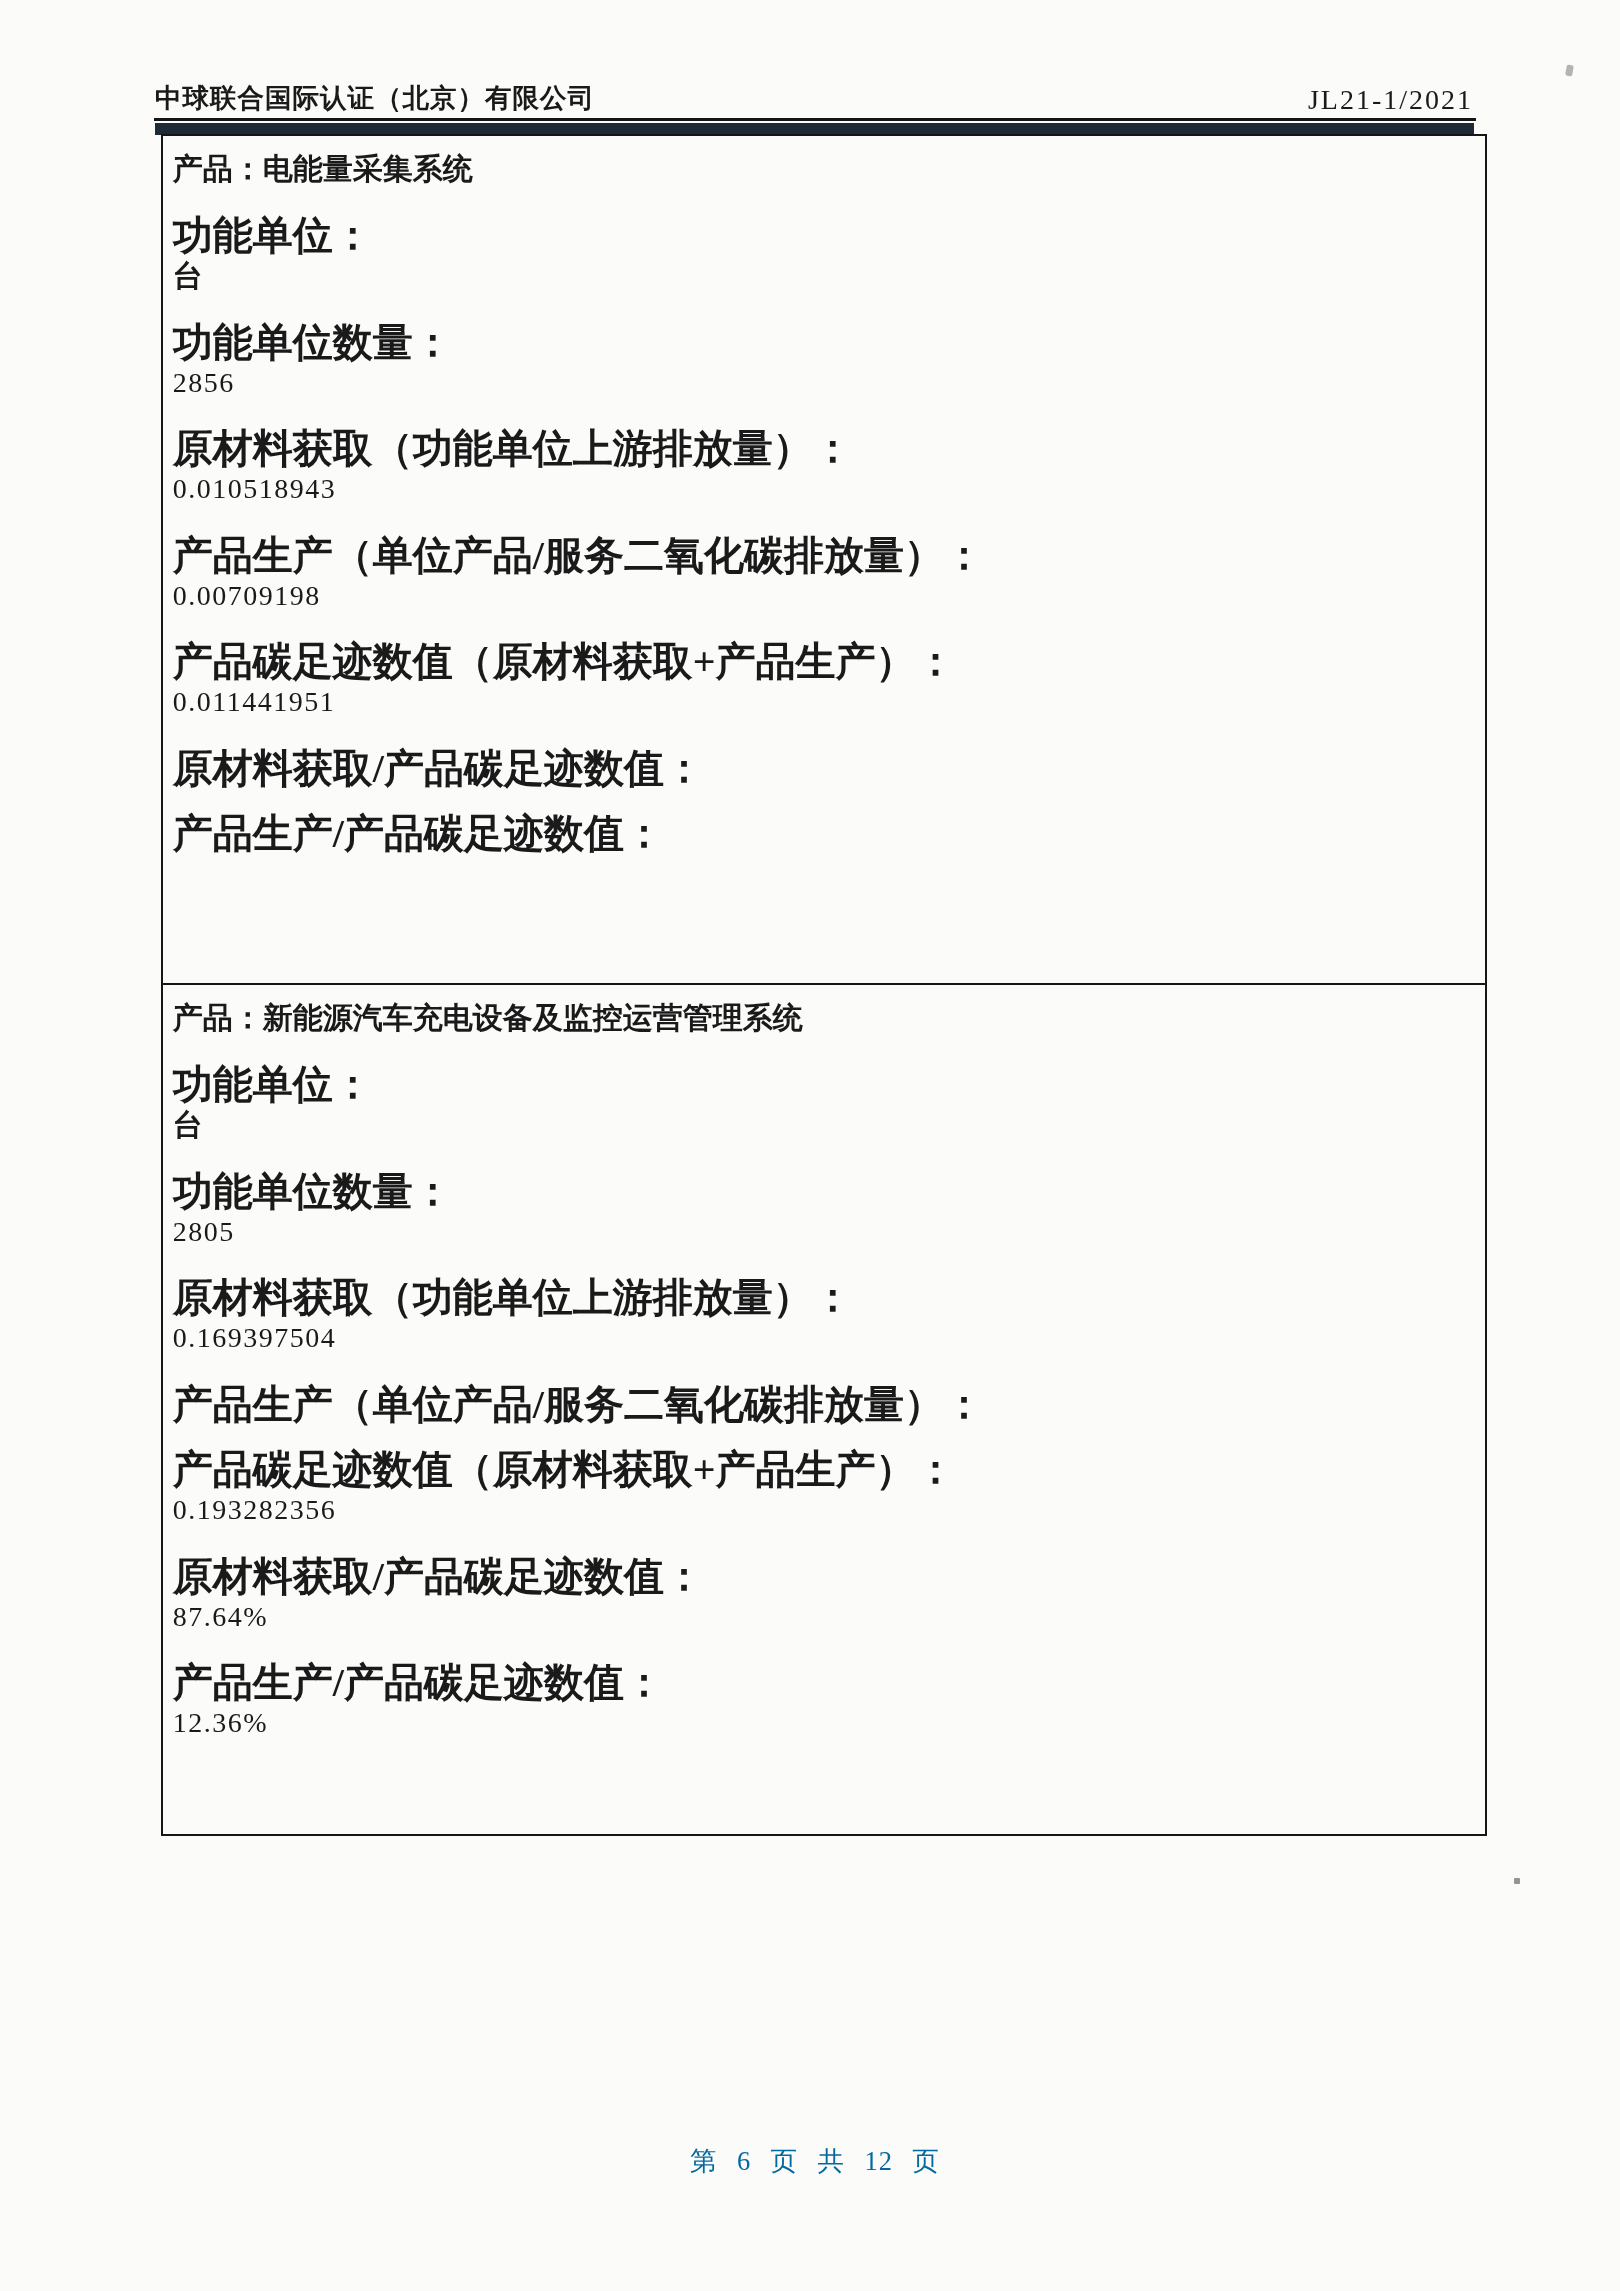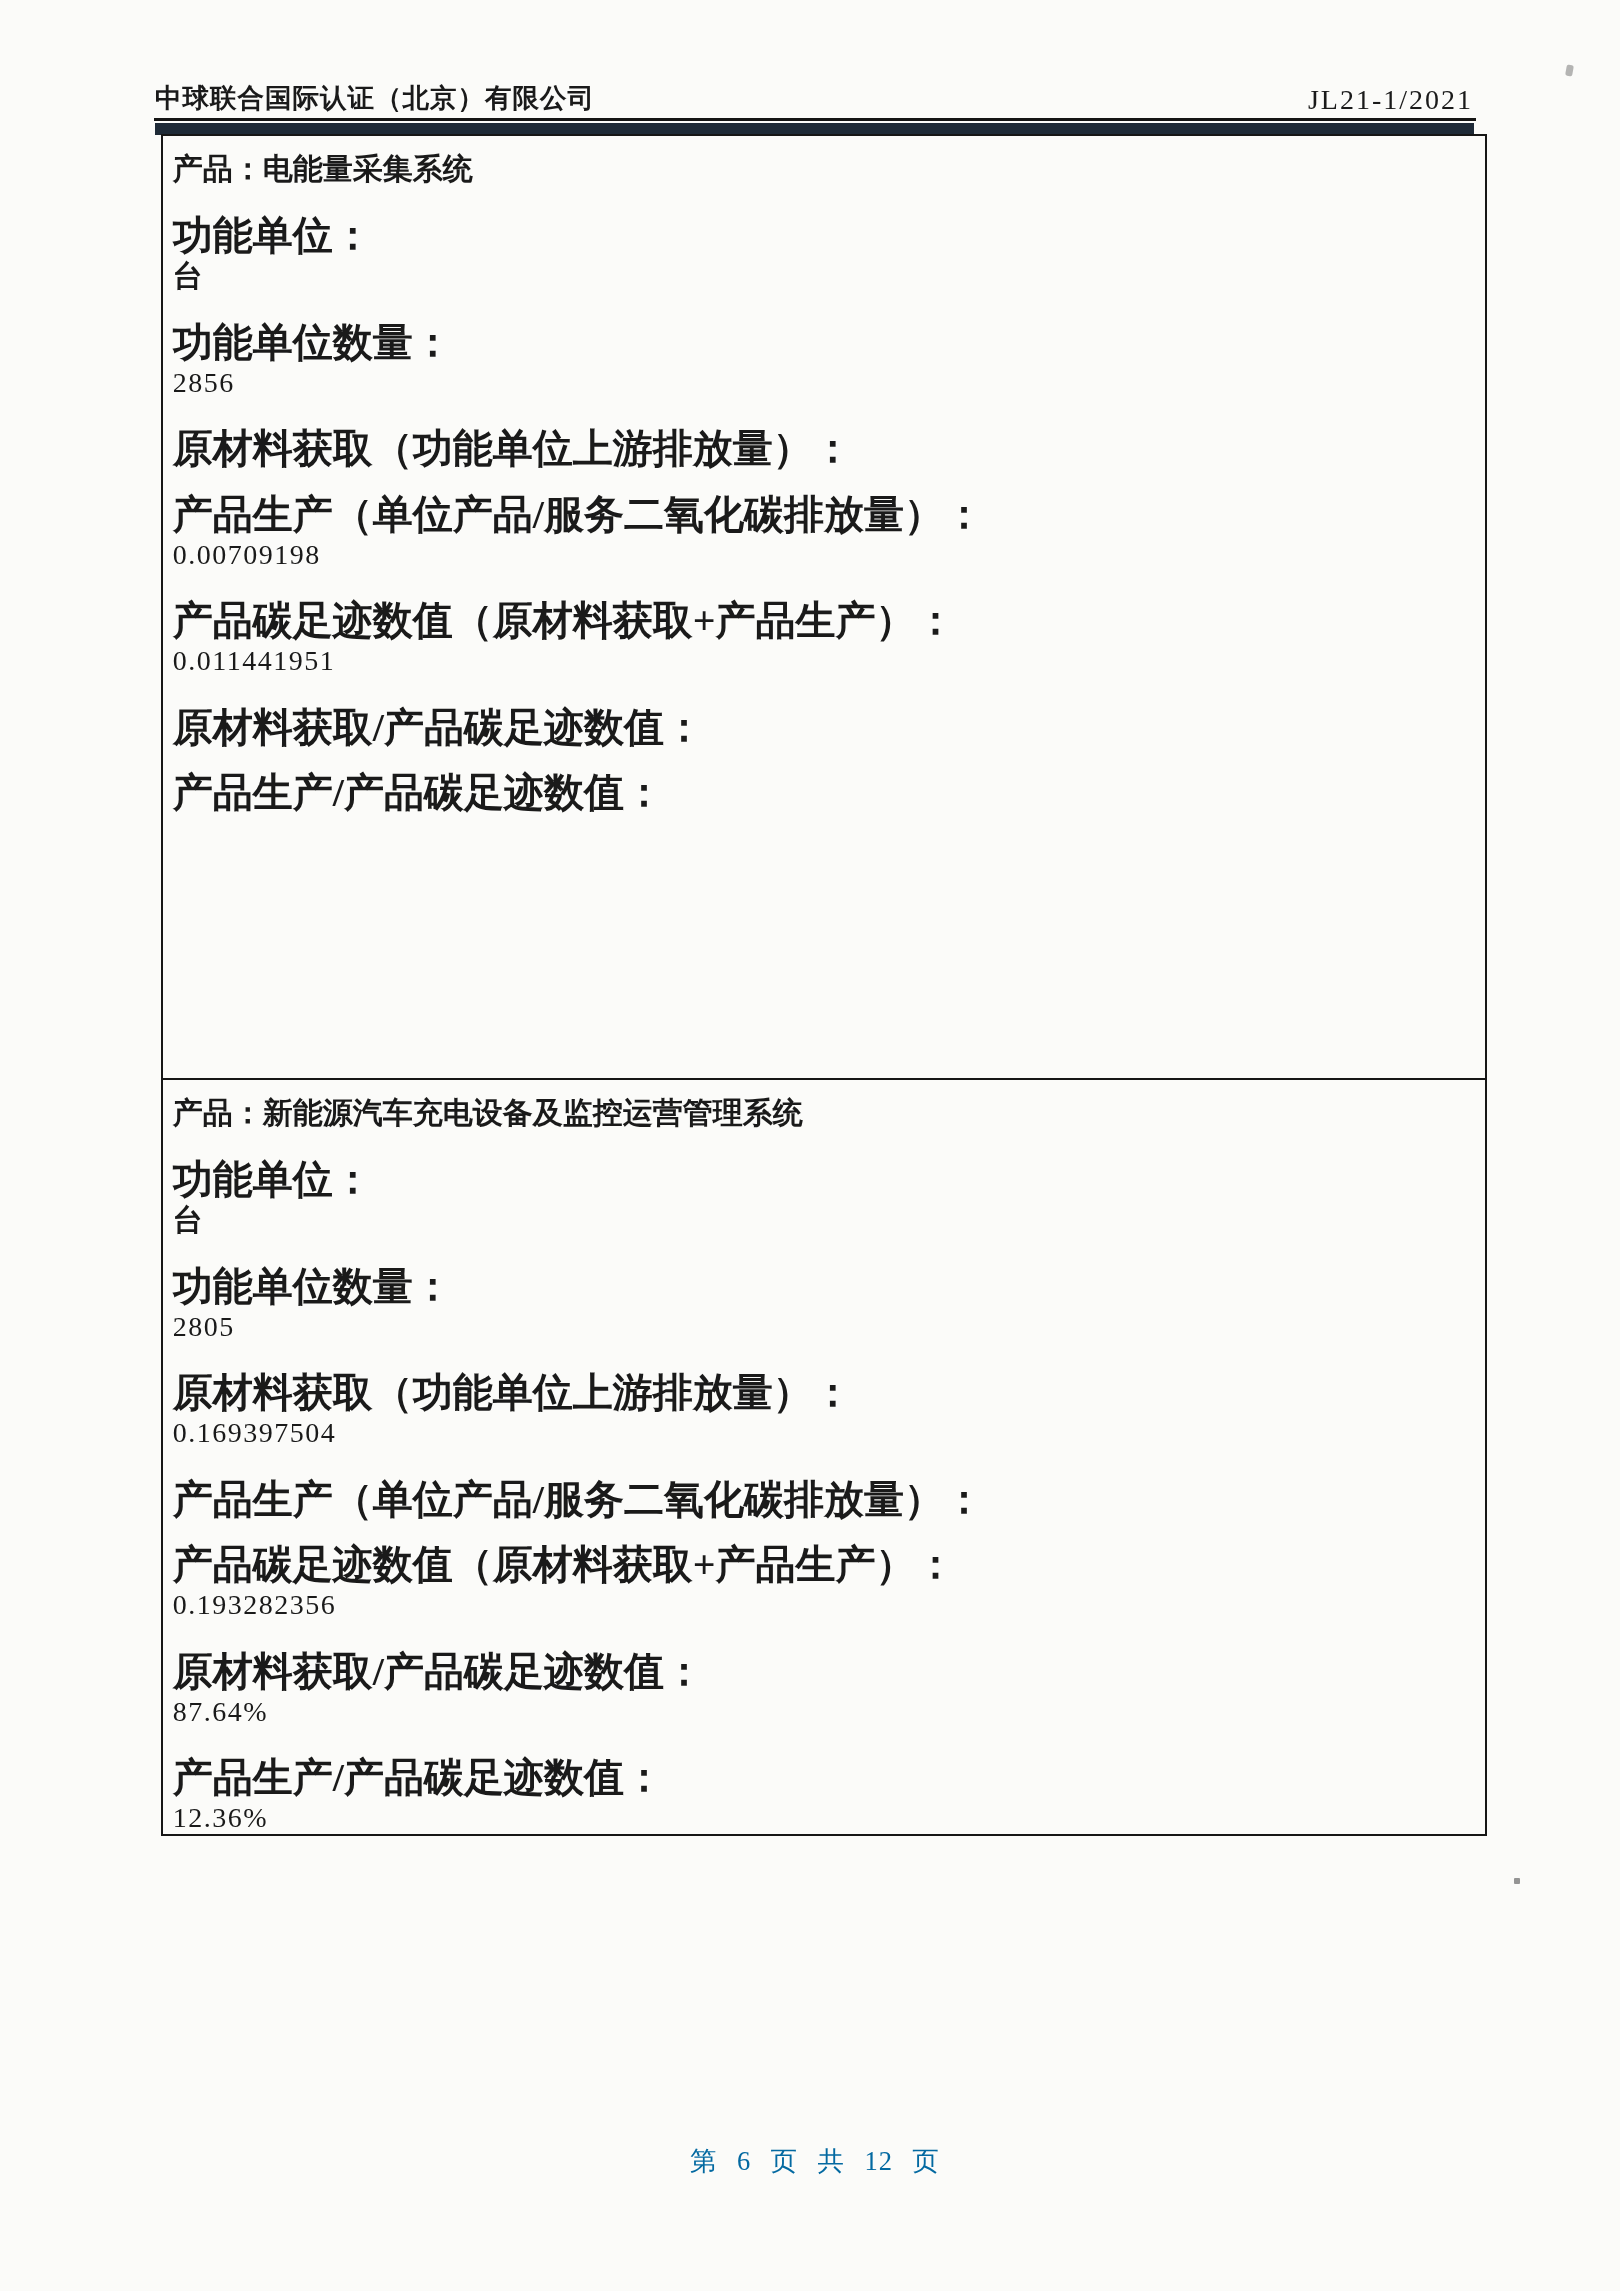--- a/index.html
+++ b/index.html
@@ -38,21 +38,21 @@
     position:absolute;left:161px;top:134px;width:1326px;height:1702px;
     box-sizing:border-box;
     border:2.9px solid #161616;
     background:transparent;
   }
   .product-section{
     box-sizing:border-box;
     padding:11.8px 23.5px 0 9.8px;
   }
   .product-section.first{
-    height:944px;
+    height:849px;
     border-bottom:2.9px solid #161616;
   }
   .section-title{
     font-size:30px;font-weight:700;line-height:41px;
     margin:0 0 27.4px 0;
   }
   .field{margin:0 0 26.5px 0;}
   .field-label{
     font-size:40px;font-weight:700;line-height:39px;
   }
@@ -102,20 +102,21 @@
         <div class="field-value cjk">台</div>
       </div>
 
       <div class="field">
         <div class="field-label">功能单位数量：</div>
         <div class="field-value">2856</div>
       </div>
 
       <div class="field">
         <div class="field-label">原材料获取（功能单位上游排放量）：</div>
+        <div class="field-value">0.010518943</div>
       </div>
 
       <div class="field">
         <div class="field-label">产品生产（单位产品/服务二氧化碳排放量）：</div>
         <div class="field-value">0.00709198</div>
       </div>
 
       <div class="field">
         <div class="field-label">产品碳足迹数值（原材料获取+产品生产）：</div>
         <div class="field-value">0.011441951</div>

